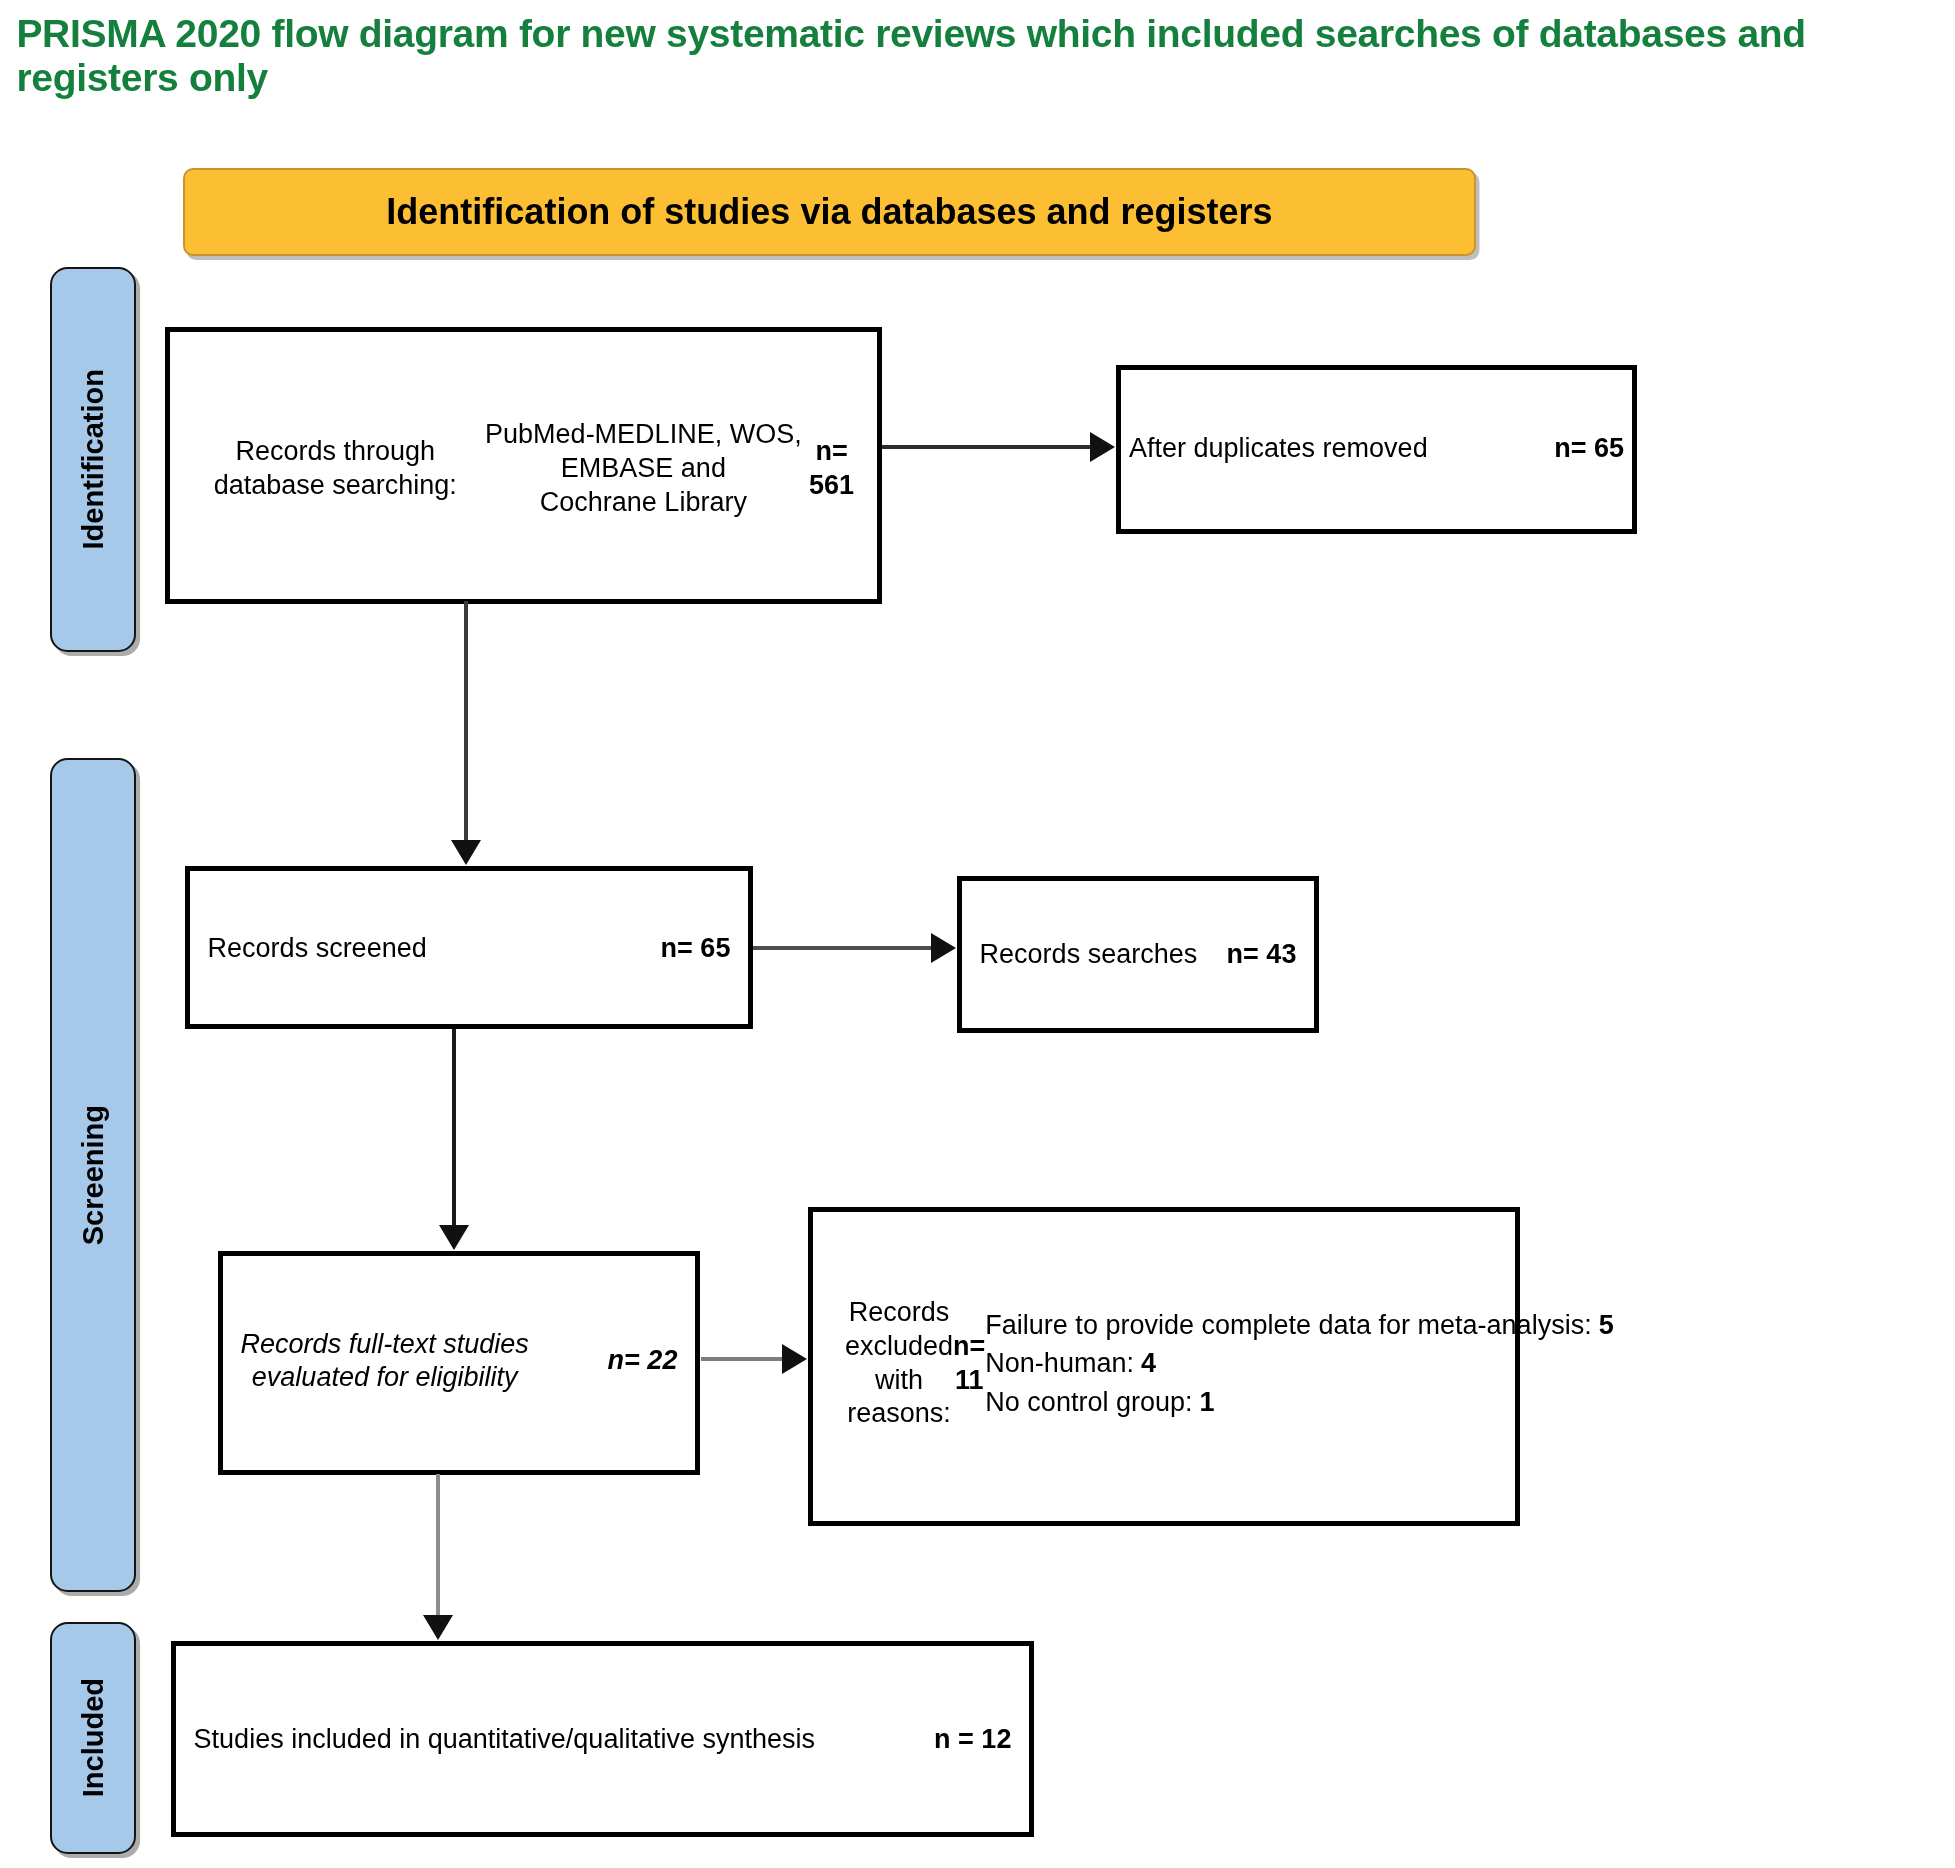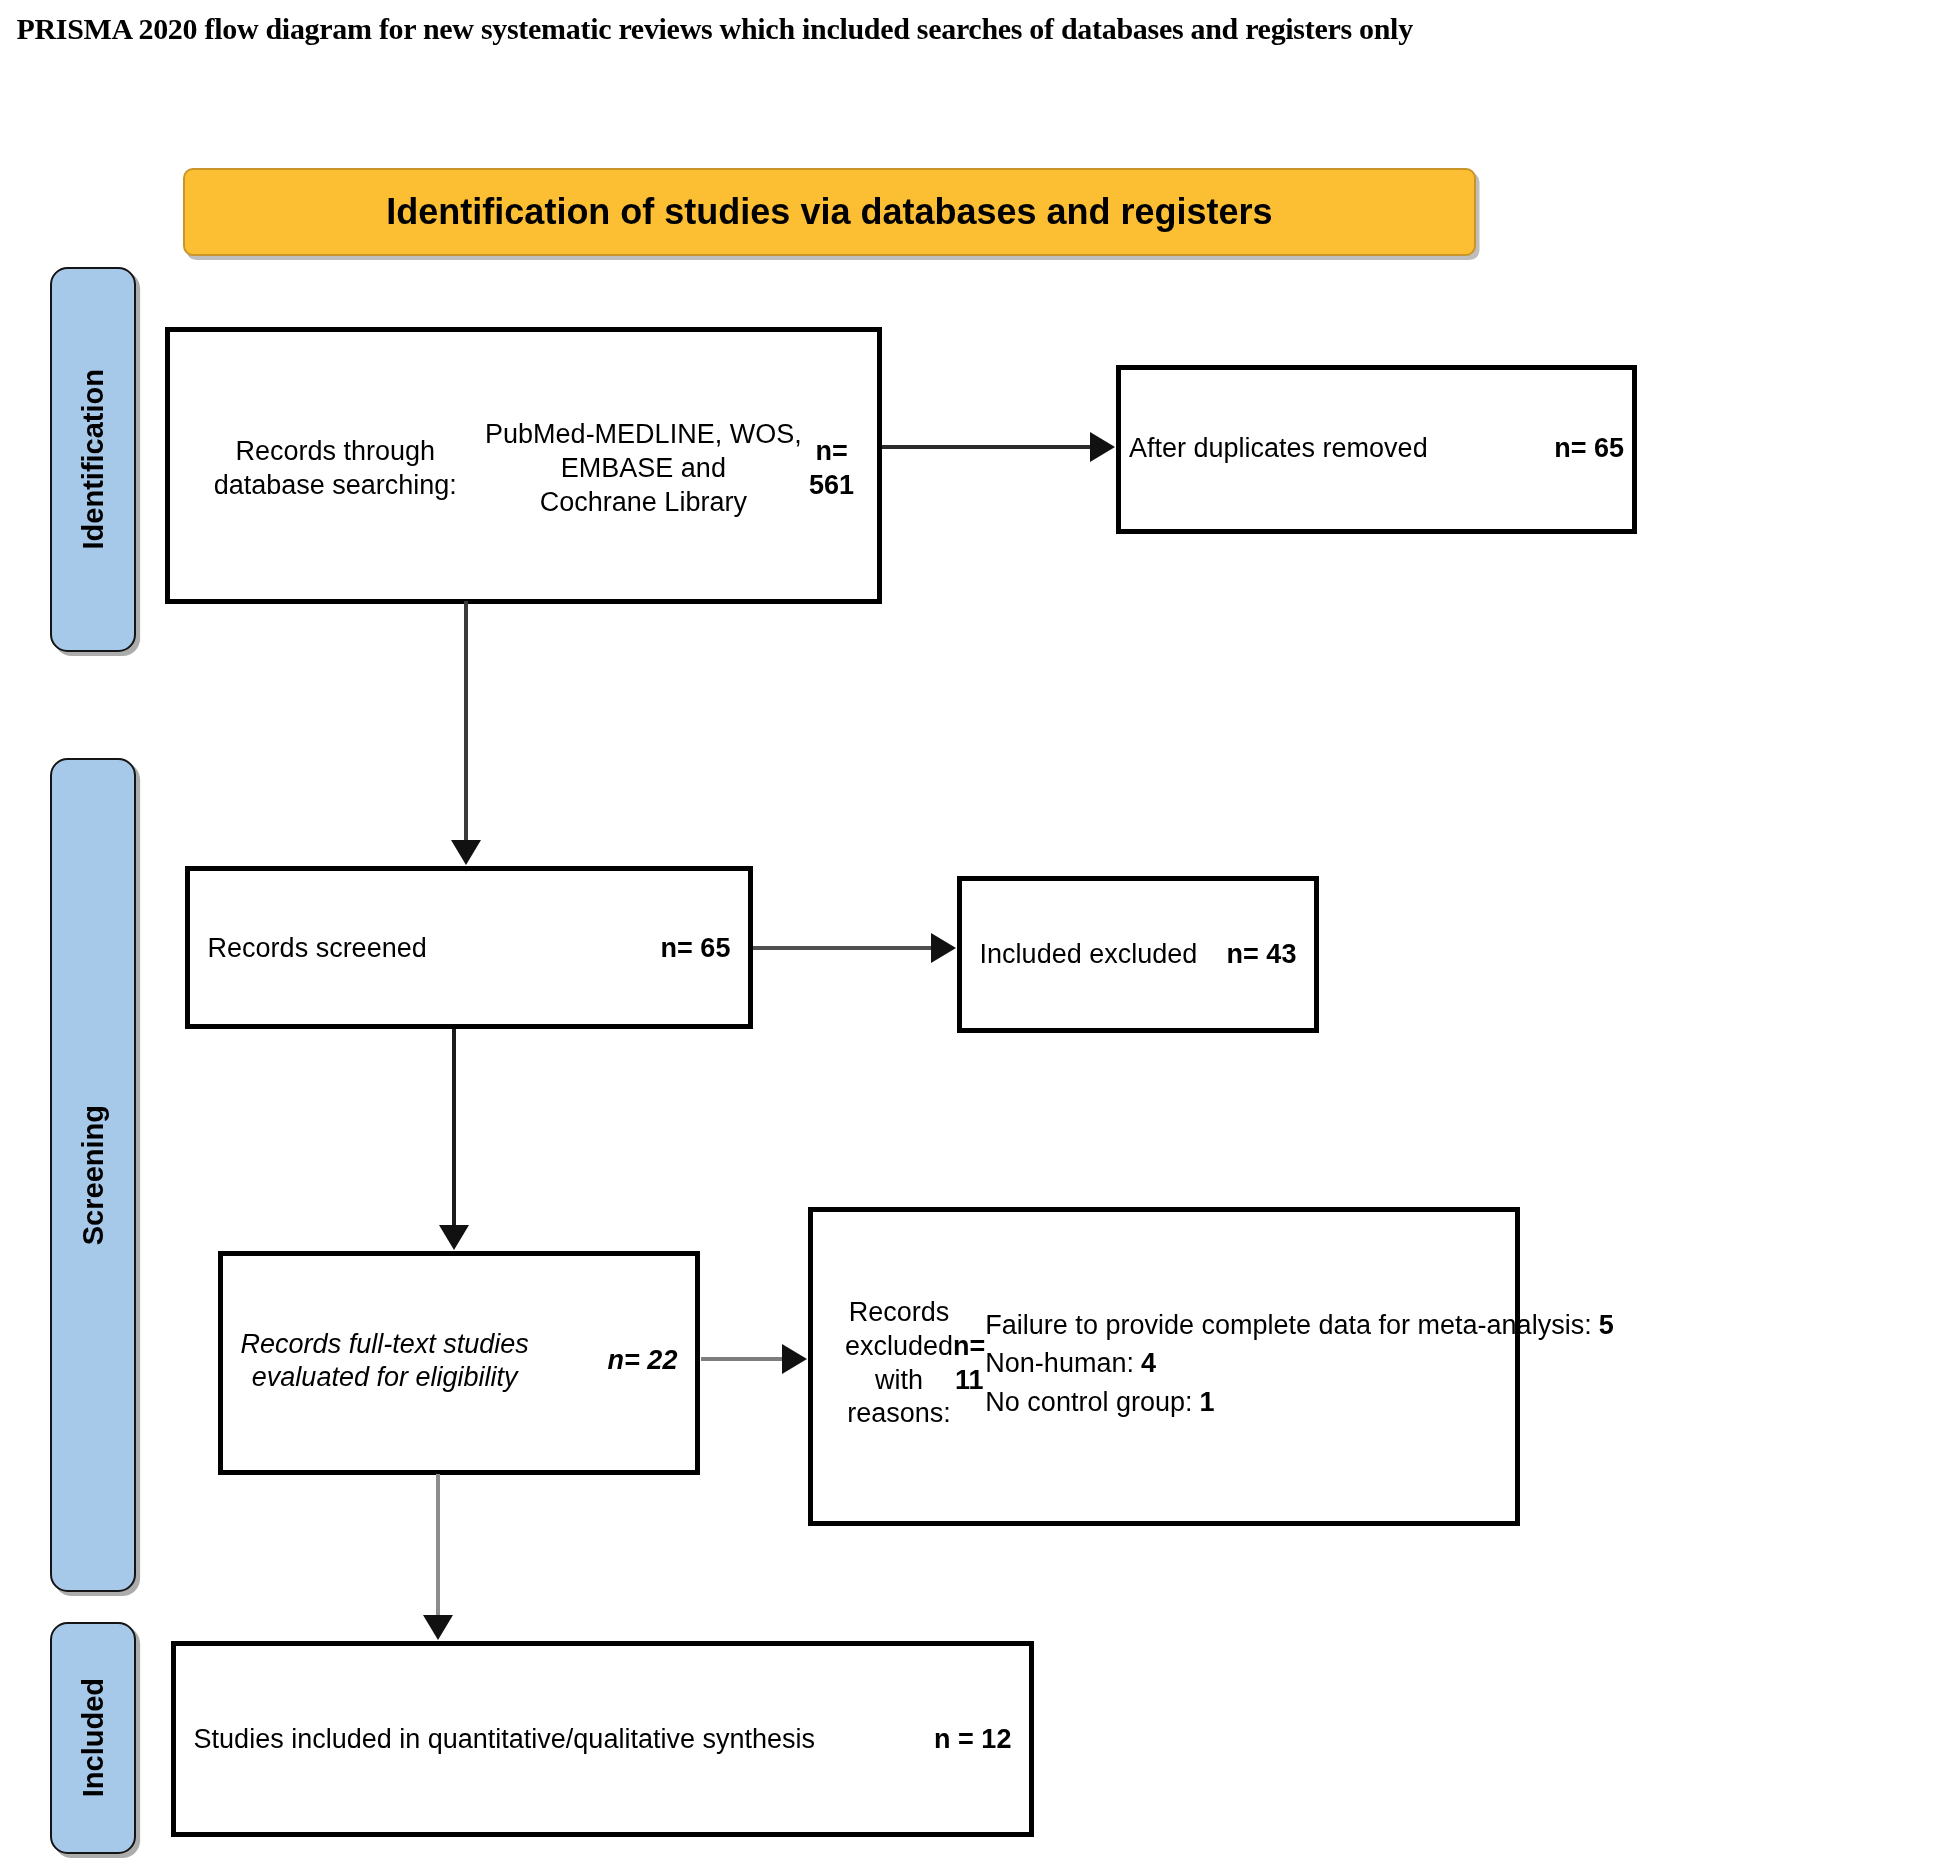--- a/index.html
+++ b/index.html
@@ -6,23 +6,22 @@
   #canvas{
     position:relative;
     width:1955px;height:1869px;
     background:#ffffff;
     font-family:"Liberation Sans", sans-serif;
     color:#000;
     overflow:hidden;
   }
   .page-title{
     position:absolute;left:16.4px;top:11.7px;width:1930px;
-    font-size:30px;font-weight:bold;letter-spacing:-0.3px;
-    color:#000000;
-    font-family:Liberation Serif, serif;
+    font-size:39px;font-weight:bold;letter-spacing:-0.3px;
+    color:#15803d;
   }
   
   .banner{
     position:absolute;left:183px;top:168px;width:1289px;height:84px;
     background:var(--header-bg,#FCBE32);
     border:2.3px solid var(--header-border,#C9952A);
     border-radius:10px;
     box-shadow:3.5px 4.1px 0 rgba(110,110,110,0.45);
     display:flex;align-items:center;justify-content:center;
     font-size:36px;font-weight:bold;text-align:center;
@@ -111,21 +110,21 @@
     <div class="box-title">After duplicates removed</div>
     <div class="box-count">n= 65</div>
   </div>
 
   <div class="fbox box-records-screened">
     <div class="box-title">Records screened</div>
     <div class="box-count">n= 65</div>
   </div>
 
   <div class="fbox box-records-excluded">
-    <div class="box-title">Included excluded</div>
+    <div class="box-title">Records searches</div>
     <div class="box-count">n= 43</div>
   </div>
 
   <div class="fbox box-fulltext">
     <div class="box-title">Records full-text studies
 evaluated for eligibility</div>
     <div class="box-count">n= 22</div>
   </div>
 
   <div class="fbox box-excluded-reasons">

